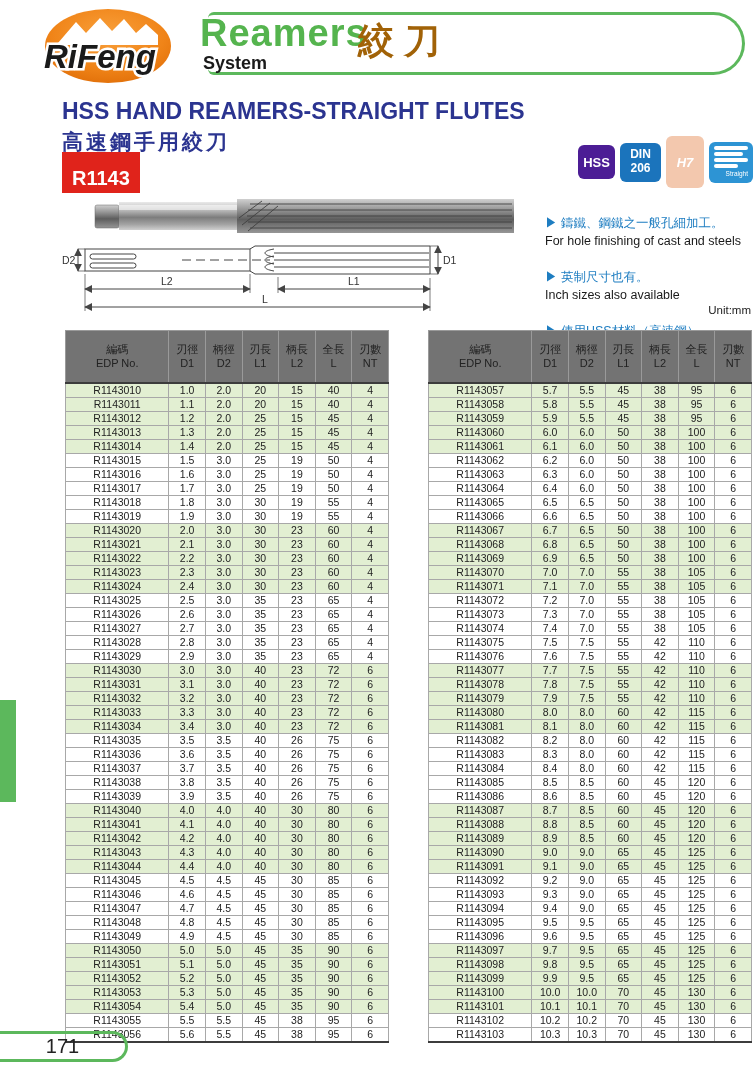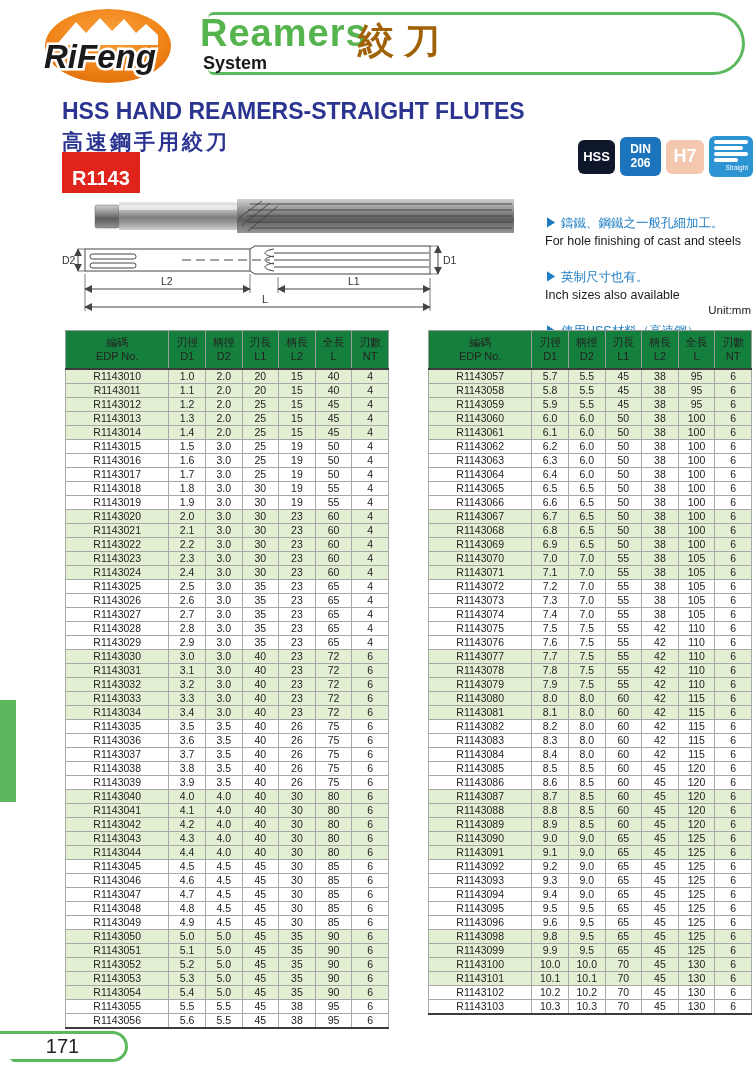--- a/index.html
+++ b/index.html
@@ -1,17 +1,17 @@
 <!DOCTYPE html>
 <html><head>
 <meta charset="utf-8">
 <style>
   * { margin:0; padding:0; box-sizing:border-box; }
   body { background:#fff; font-family:"Liberation Sans", sans-serif; }
-  .page { position:relative; width:755px; height:1066px; background:#fff; overflow:hidden;border-radius:28px; }
+  .page { position:relative; width:755px; height:1066px; background:#fff; overflow:hidden; }
 
   
   .header-line { position:absolute; left:208px; top:12px; width:537px; height:63px;
     border:3px solid #5cb85c; border-left:none; border-radius:6px 32px 32px 6px; }
   .logo { position:absolute; left:30px; top:5px; }
   .title-en { position:absolute; left:200px; top:12px; font-size:38px; font-weight:bold;
     color:#55b44e; letter-spacing:1px; }
   .title-sub { position:absolute; left:203px; top:53px; font-size:18px; font-weight:bold; color:#1a1a1a; }
   .title-cn { position:absolute; left:358px; top:17px; font-size:36px; font-weight:bold;
     color:#a16207; letter-spacing:10px; }
@@ -22,21 +22,21 @@
     color:#2b3490; letter-spacing:3px;text-align:center; }
   .model-badge { position:absolute; left:62px; top:152px; background:#e0231b; color:#fff;
     font-size:20px; font-weight:bold; padding:15px 10px 3px; }
 
   
   .badges { position:absolute; left:578px; top:136px; display:flex; gap:5px; align-items:center; }
   .badge { border-radius:6px; color:#fff; font-weight:bold; display:flex; flex-direction:column;
     align-items:center; justify-content:center; text-align:center; }
   .badge-hss { width:37px; height:34px; font-size:13px; }
   .badge-din-206 { width:41px; height:39px; font-size:12px; line-height:1.15; white-space:pre-line; }
-  .badge-h7 { width:38px; height:34px; font-size:18px; }
+  .badge-h7 { width:38px; height:52px; font-size:13px;font-style:italic; }
   .badge-straight { width:44px; height:41px; padding:4px 5px 2px; justify-content:flex-start; }
   .badge-straight .stripes { width:100%; }
   .badge-straight .stripes div { height:4px; background:#fff; border-radius:2px; margin-bottom:2px; }
   .badge-straight .stripes div:nth-child(2){ width:86%; }
   .badge-straight .stripes div:nth-child(4){ width:72%; }
   .badge-straight .s-label { font-size:6.5px; font-weight:normal; align-self:flex-end; }
 
   
   .features { position:absolute; left:545px; top:196px; width:210px; font-size:12.5px; line-height:1.35; }
   .feat-cn { color:#1e7dc1; margin-top:19px; }
@@ -44,22 +44,22 @@
   .unit-label { position:absolute; left:653px; top:304px; width:98px; text-align:right;
     font-size:11.5px; color:#222; }
 
   
   .drawing { position:absolute; left:62px; top:192px; }
 
   
   table.spec { position:absolute; top:330px; width:324px; border-collapse:collapse; table-layout:fixed;
     font-size:10.5px; color:#222; border:1px solid #8a8a8a; }
   .spec-left { left:65px; } .spec-right { left:428px; }
-  table.spec th { background:#15803d; font-weight:normal; font-size:11px; line-height:1.3;
-    height:38px; border:1px solid #9a9a9a; border-bottom:2px solid #3c3c3c; }
+  table.spec th { background:#737373; font-weight:normal; font-size:11px; line-height:1.3;
+    height:52px; border:1px solid #9a9a9a; border-bottom:2px solid #3c3c3c; }
   table.spec td { text-align:center; height:13px; line-height:13px; padding:0;
     border:1px solid #a8a8a8; background:#fff; }
   table.spec tr.shade td { background:#e2efd2; }
   table.spec tbody tr:last-child td { border-bottom:2px solid #3c3c3c; }
 
   
   .green-bar { position:absolute; left:0; top:700px; width:16px; height:102px; background:#5cb85c; }
   .page-pill { position:absolute; left:0; top:1031px; width:128px; height:31px;
     border:3px solid #5cb85c; border-left:none; border-radius:0 17px 17px 0;
     display:flex; align-items:center; justify-content:center; font-size:20px; color:#222; }
@@ -83,21 +83,21 @@
     <text x="14" y="63" font-size="33" font-weight="bold" font-style="italic" fill="#1a1a1a" stroke="#ffffff" stroke-width="5" paint-order="stroke" font-family="Liberation Sans, sans-serif">RiFeng</text>
   </svg>
   <div class="title-en">Reamers</div>
   <div class="title-sub">System</div>
   <div class="title-cn">絞刀</div>
 
   <div class="sec-title-en">HSS HAND REAMERS-STRAIGHT FLUTES</div>
   <div class="sec-title-cn">高速鋼手用絞刀</div>
   <div class="model-badge">R1143</div>
   <div class="badges" id="badges">
-      <div class="badge badge-hss" style="background: #0f172a;">HSS</div>
+      <div class="badge badge-hss" style="background: #4c1d95;">HSS</div>
       <div class="badge badge-din-206" style="background: rgb(27, 116, 188);">DIN
 206</div>
       <div class="badge badge-h7" style="background: rgb(243, 200, 174);">H7</div>
       <div class="badge badge-straight" style="background: rgb(45, 148, 212);">
         <div class="stripes">
           <div></div>
           <div></div>
           <div></div>
           <div></div>
         </div>
@@ -1059,20 +1059,29 @@
         <tr>
           <td>R1143096</td>
           <td>9.6</td>
           <td>9.5</td>
           <td>65</td>
           <td>45</td>
           <td>125</td>
           <td>6</td>
         </tr>
         <tr class="shade">
+          <td>R1143097</td>
+          <td>9.7</td>
+          <td>9.5</td>
+          <td>65</td>
+          <td>45</td>
+          <td>125</td>
+          <td>6</td>
+        </tr>
+        <tr class="shade">
           <td>R1143098</td>
           <td>9.8</td>
           <td>9.5</td>
           <td>65</td>
           <td>45</td>
           <td>125</td>
           <td>6</td>
         </tr>
         <tr class="shade">
           <td>R1143099</td>

